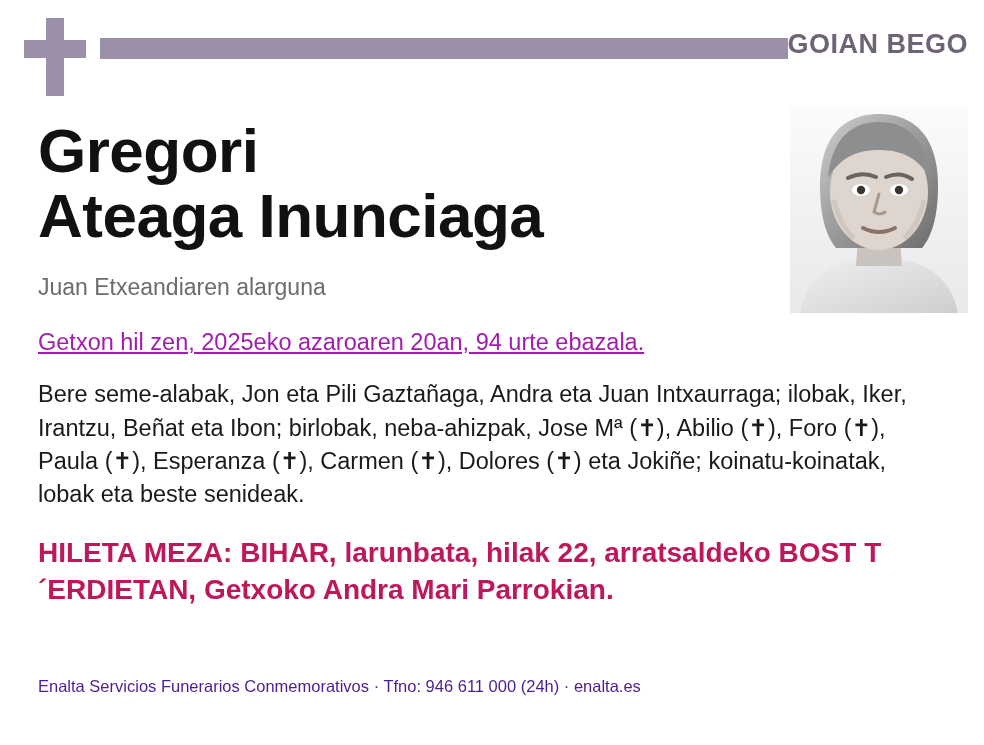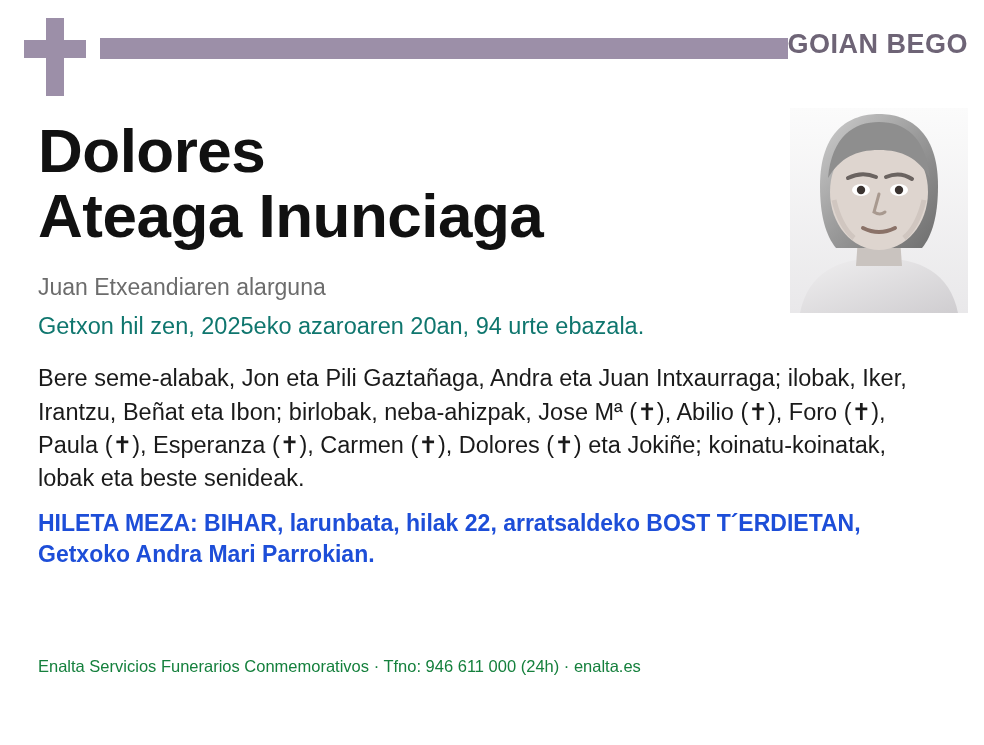--- a/index.html
+++ b/index.html
@@ -93,45 +93,46 @@
     max-width: 720px;
   }
   .name .line2 { display: block; }
   .relation {
     margin-top: 26px;
     font-size: 23px;
     font-weight: normal;
     color: #6c6c6c;
   }
   .death-line {
-    margin-top: 12px;
+    margin-top: 28px;
     font-size: 23.5px;
-    color: #0f766e;
+    color: #a21caf;
+    text-decoration: underline;
   }
   .survivors {
     margin-top: 22px;
     font-size: 23.5px;
     line-height: 1.42;
     color: #1a1a1a;
     max-width: 880px;
   }
   .mass {
-    margin-top: 12px;
-    font-size: 23px;
+    margin-top: 22px;
+    font-size: 28px;
     line-height: 1.35;
     font-weight: bold;
-    color: #1d4ed8;
+    color: #be185d;
     max-width: 900px;
   }
   .footer {
     position: absolute;
     left: 38px;
-    bottom: 26px;
+    bottom: 6px;
     font-size: 16.5px;
-    color: #15803d;
+    color: #4c1d95;
     margin-top: 11px;
   }
 </style>
 </head>
 <body>
 
 <div class="obituary">
 
   <div class="header">
     <div class="cross">
@@ -183,21 +184,21 @@
 
       <path d="M73 120 q16 8 32 0" stroke="#8a7268" stroke-width="4" fill="none" stroke-linecap="round"></path>
 
       <path d="M44 92 q6 26 20 38" stroke="#c6bcb5" stroke-width="5" fill="none" opacity="0.6"></path>
       <path d="M134 92 q-6 26 -20 38" stroke="#c6bcb5" stroke-width="5" fill="none" opacity="0.6"></path>
     </svg>
   </div>
 
   <div class="content">
     <h1 class="name">
-      <span>Dolores</span>
+      <span>Gregori</span>
       <span class="line2">Ateaga Inunciaga</span>
     </h1>
     <div class="relation">Juan Etxeandiaren alarguna</div>
     <div class="death-line">Getxon hil zen, 2025eko azaroaren 20an, 94 urte ebazala.</div>
     <div class="survivors">Bere seme-alabak, Jon eta Pili Gaztañaga, Andra eta Juan Intxaurraga; ilobak, Iker, Irantzu, Beñat eta Ibon; birlobak, neba-ahizpak, Jose Mª (✝), Abilio (✝), Foro (✝), Paula (✝), Esperanza (✝), Carmen (✝), Dolores (✝) eta Jokiñe; koinatu-koinatak, lobak eta beste senideak.</div>
     <div class="mass">HILETA MEZA: BIHAR, larunbata, hilak 22, arratsaldeko BOST T´ERDIETAN, Getxoko Andra Mari Parrokian.</div>
   </div>
 
   <div class="footer">Enalta Servicios Funerarios Conmemorativos · Tfno: 946 611 000 (24h) · enalta.es</div>
 </div>

